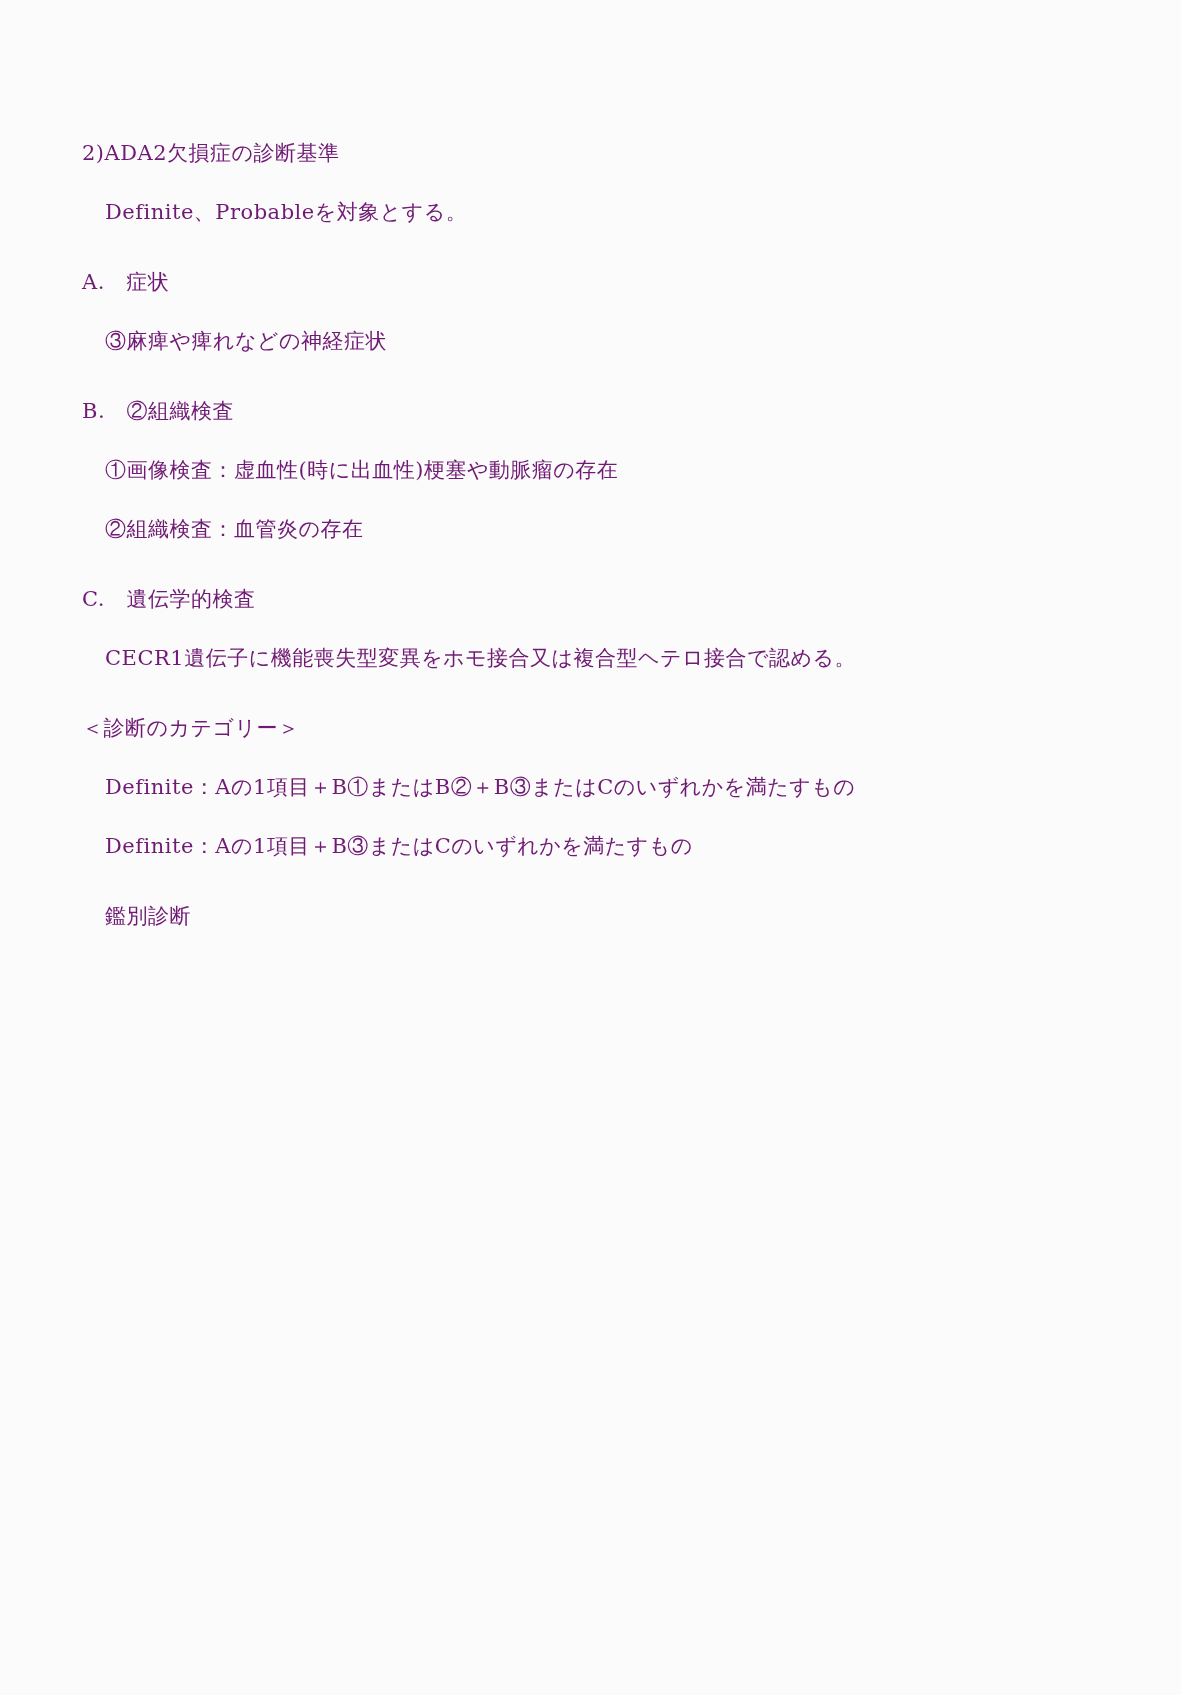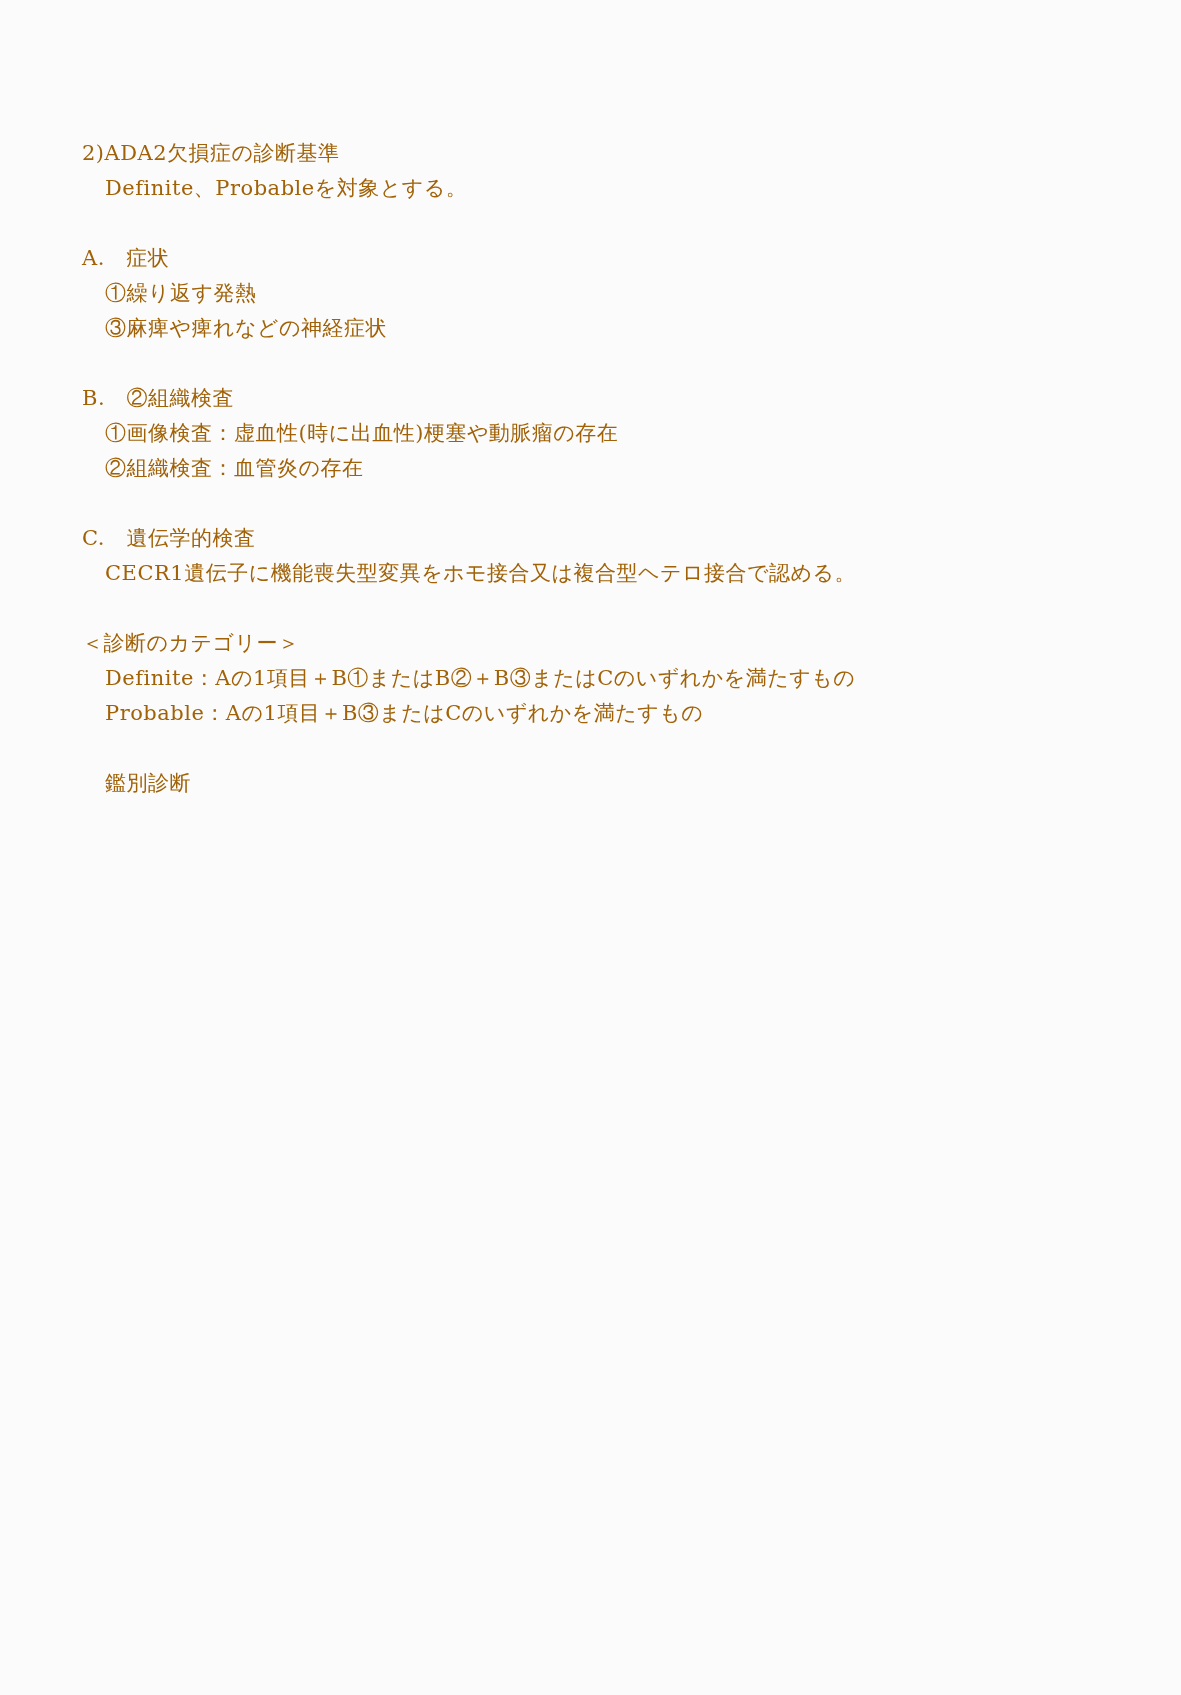--- a/index.html
+++ b/index.html
@@ -8,67 +8,67 @@
     background: #fbfbfb;
   }
   .page {
     position: relative;
     width: 1181px;
     height: 1695px;
     box-sizing: border-box;
     background: #fbfbfb;
     padding: 136px 130px 0 82px;
     font-family: "DejaVu Serif", "Liberation Serif", serif;
-    color: #a16207;
+    color: #701a75;
     overflow: hidden;
   }
   .block {
     margin: 0 0 35px 0;
   }
   .line {
     margin: 0;
     font-size: 21px;
     line-height: 35px;
     letter-spacing: 0.5px;
     white-space: pre-wrap;
   }
   .indent {
     padding-left: 23px;
+    margin-top: 24px;
   }
 </style>
 </head>
 <body>
 
 <div class="page">
 
   <div class="block">
     <p class="line">2)ADA2欠損症の診断基準</p>
     <p class="line indent">Definite、Probableを対象とする。</p>
   </div>
 
   <div class="block">
     <p class="line">A.　症状</p>
-    <p class="line indent">①繰り返す発熱</p>
     <p class="line indent">③麻痺や痺れなどの神経症状</p>
   </div>
 
   <div class="block">
     <p class="line">B.　②組織検査</p>
     <p class="line indent">①画像検査：虚血性(時に出血性)梗塞や動脈瘤の存在</p>
     <p class="line indent">②組織検査：血管炎の存在</p>
   </div>
 
   <div class="block">
     <p class="line">C.　遺伝学的検査</p>
     <p class="line indent">CECR1遺伝子に機能喪失型変異をホモ接合又は複合型ヘテロ接合で認める。</p>
   </div>
 
   <div class="block">
     <p class="line">＜診断のカテゴリー＞</p>
     <p class="line indent">Definite：Aの1項目＋B①またはB②＋B③またはCのいずれかを満たすもの</p>
-    <p class="line indent">Probable：Aの1項目＋B③またはCのいずれかを満たすもの</p>
+    <p class="line indent">Definite：Aの1項目＋B③またはCのいずれかを満たすもの</p>
   </div>
 
   <div class="block">
     <p class="line indent">鑑別診断</p>
   </div>
 
 </div>
 
 </body></html>

